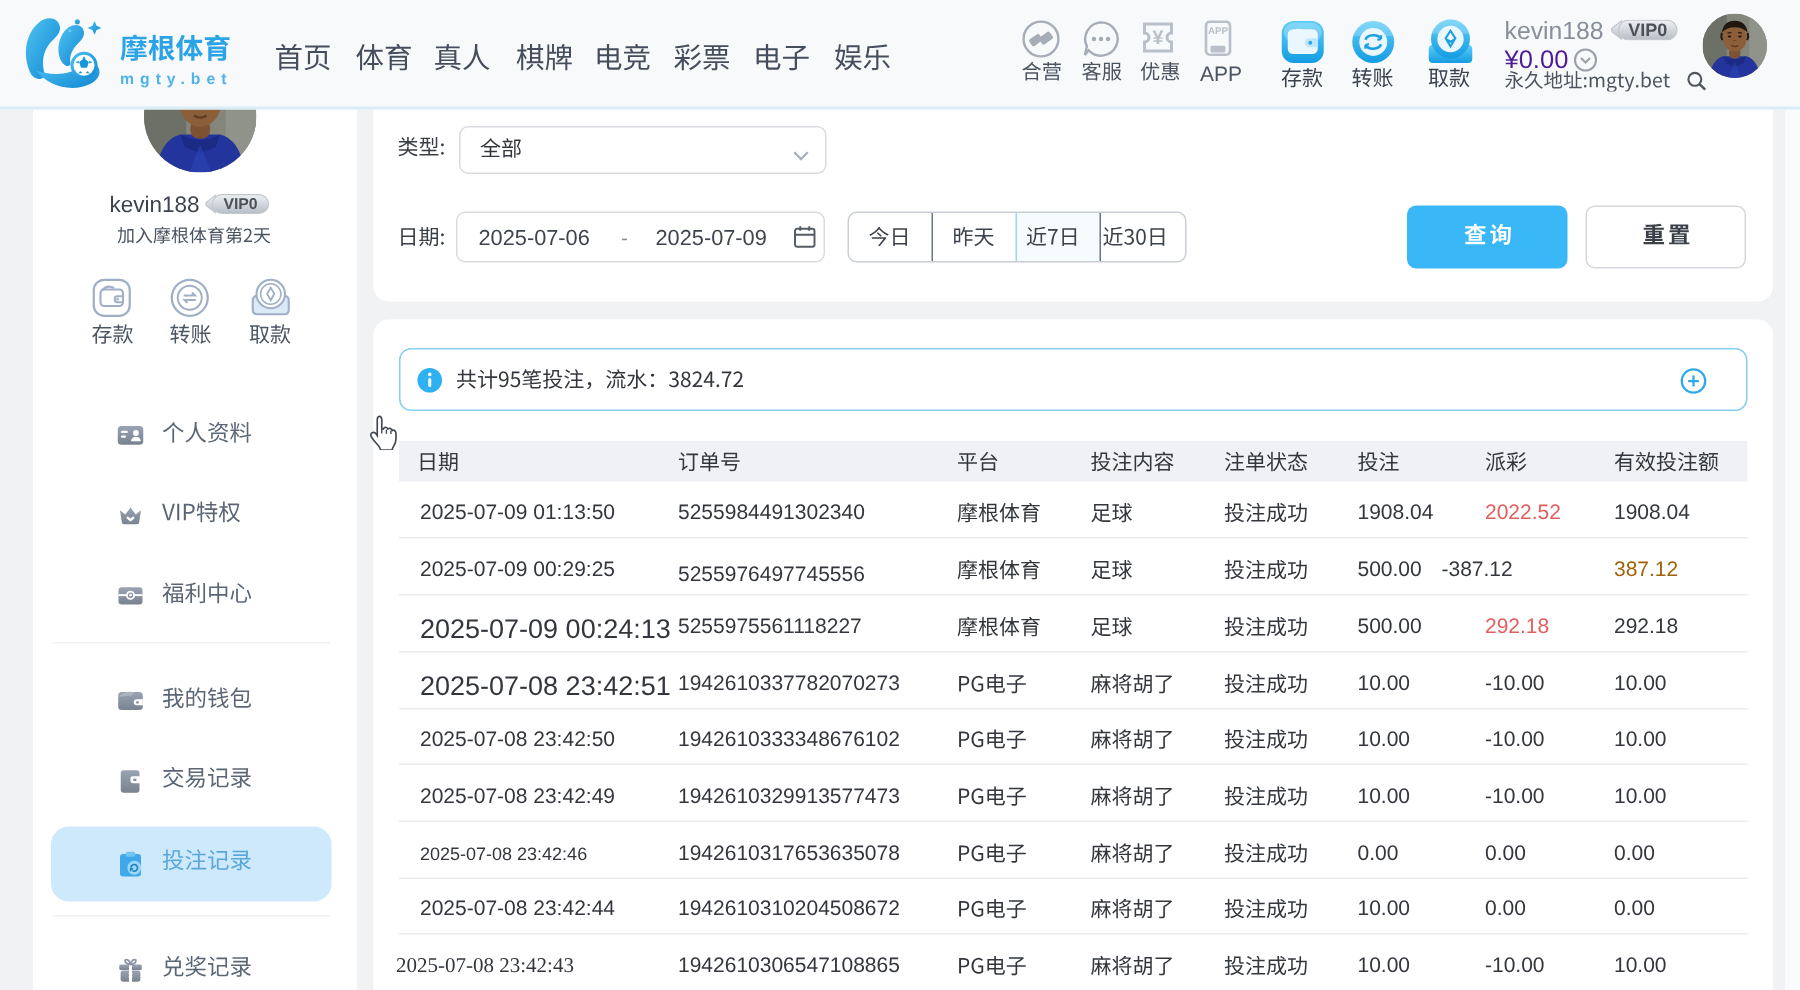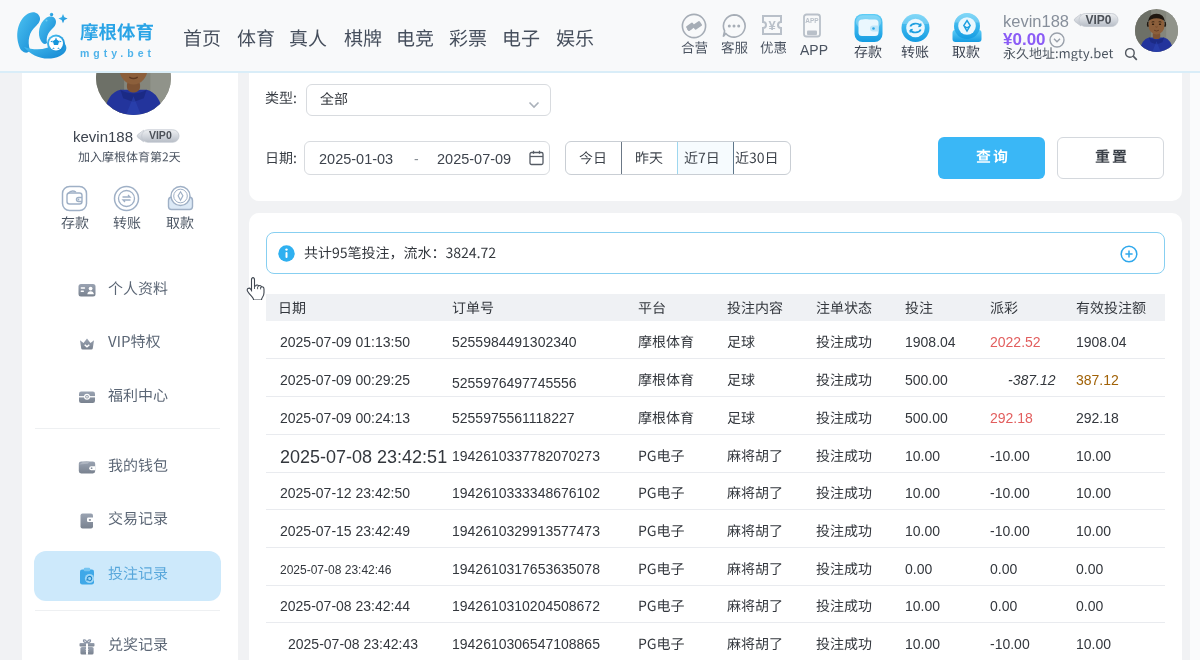--- a/index.html
+++ b/index.html
@@ -366,21 +366,21 @@
         <use href="#g26" x="1000"></use>
       </g>
     </svg>
   </div>
 <div style="position:absolute;left:1003px;top:12px;z-index:21;"><span style="font-size:16.5px;color:#878f9b">kevin188</span></div>
 <div style="position:absolute;left:1071px;top:13px;z-index:21;"><svg width="48" height="14" viewBox="0 0 48 14">
 <path d="M10 1 L4 5.5 a2 2 0 0 0 0 3 L10 13 z" fill="url(#sv)" stroke="#c2c7ce" stroke-width="0.8"></path>
 <rect x="8" y="0.5" width="39" height="13" rx="6.5" fill="url(#sv)" stroke="#c2c7ce" stroke-width="0.8"></rect>
 <text x="27.5" y="10.8" font-size="12" font-weight="bold" fill="#4c5158" text-anchor="middle" font-family="Liberation Sans">VIP0</text>
     </svg></div>
-<div style="position:absolute;left:1003px;top:30px;z-index:21;"><span style="font-size:17px;font-weight:bold;color:#8b5cf6">¥0.00</span></div>
+<div style="position:absolute;left:1003px;top:30px;z-index:21;"><span style="font-size:17px;font-weight:normal;color:#4c1d95">¥0.00</span></div>
 <div style="position:absolute;left:1049px;top:32px;z-index:21;"><svg width="16" height="16" viewBox="0 0 16 16">
       <circle cx="8" cy="8" r="7" fill="none" stroke="#9aa1ab" stroke-width="1.4"></circle>
       <path d="M5 6.7 l3 3 3-3" fill="none" stroke="#9aa1ab" stroke-width="1.4"></path>
     </svg></div>
 <div style="position:absolute;left:1003px;top:47px;z-index:21;">
     <svg class="t" style="vertical-align:top;fill:#4c5560;" width="111" height="14" viewBox="0 0 111 14">
       <g transform="translate(0,11.2) scale(0.01300,-0.01300)">
         <use href="#g30" x="0"></use>
         <use href="#g31" x="1000"></use>
         <use href="#g32" x="2000"></use>
@@ -657,21 +657,21 @@
 <div style="position:absolute;left:265px;top:150.5px;z-index:6;">
     <svg class="t" style="vertical-align:top;fill:#3a3f46;" width="32" height="15" viewBox="0 0 32 15">
       <g transform="translate(0,12.0) scale(0.01400,-0.01400)">
         <use href="#g77" x="0"></use>
         <use href="#g78" x="1000"></use>
         <use href="#g34" x="2000"></use>
       </g>
     </svg>
   </div>
 <div class="ab" style="left:304px;top:141px;width:246px;height:34px;background:#fff;border:1px solid #d8dbdf;border-radius:6px;z-index:6"></div>
-<div style="position:absolute;left:319px;top:150px;z-index:7;"><span style="font-size:14.5px;color:#3e444d">2025-01-03</span></div>
+<div style="position:absolute;left:319px;top:150px;z-index:7;"><span style="font-size:14.5px;color:#3e444d">2025-07-06</span></div>
 <div style="position:absolute;left:414px;top:150px;z-index:7;"><span style="font-size:14px;color:#8a9097">-</span></div>
 <div style="position:absolute;left:437px;top:150px;z-index:7;"><span style="font-size:14.5px;color:#3e444d">2025-07-09</span></div>
 <div style="position:absolute;left:529px;top:150px;z-index:7;"><svg width="15" height="16" viewBox="0 0 15 16">
       <rect x="1" y="2.5" width="13" height="12" rx="1.5" fill="none" stroke="#555b64" stroke-width="1.3"></rect>
 <path d="M1 6.5 h13" stroke="#555b64" stroke-width="1.3"></path>
       <path d="M4.5 0.8 v3 M10.5 0.8 v3" stroke="#555b64" stroke-width="1.3"></path>
     </svg></div>
 <div class="ab" style="left:565px;top:141px;width:226px;height:34px;background:#fff;border:1px solid #c9ced4;border-radius:6px;z-index:6"></div>
 <div class="ab" style="left:621px;top:142px;width:1px;height:32px;background:#6b7886;z-index:7"></div>
 <div class="ab" style="left:677px;top:142px;width:57px;height:32px;border-left:1.5px solid #9ed7ef;border-right:1.5px solid #5d768a;background:#f6fbfe;z-index:7"></div>
@@ -895,24 +895,24 @@
     <svg class="t" style="vertical-align:top;fill:#33373d;" width="56" height="15" viewBox="0 0 56 15">
       <g transform="translate(0,12.0) scale(0.01400,-0.01400)">
         <use href="#g69" x="0"></use>
         <use href="#g70" x="1000"></use>
         <use href="#g115" x="2000"></use>
         <use href="#g116" x="3000"></use>
       </g>
     </svg>
   </div>
 <div style="position:absolute;left:905px;top:371px;z-index:7;"><span style="font-size:14px;color:#33373d">500.00</span></div>
-<div style="position:absolute;left:1008px;top:371px;z-index:7;font-style:italic;"><span style="font-size:14px;color:#33373d">-387.12</span></div>
+<div style="position:absolute;left:961px;top:371px;z-index:7;"><span style="font-size:14px;color:#33373d">-387.12</span></div>
 <div style="position:absolute;left:1076px;top:371px;z-index:7;"><span style="font-size:14px;color:#a16207">387.12</span></div>
 <div class="ab" style="left:266px;top:434px;width:899px;height:1px;background:#e9ebef;z-index:6"></div>
-<div style="position:absolute;left:280px;top:409px;z-index:7;"><span style="font-size:14px;color:#33373d">2025-07-09 00:24:13</span></div>
+<div style="position:absolute;left:280px;top:409px;z-index:7;"><span style="font-size:18px;color:#33373d">2025-07-09 00:24:13</span></div>
 <div style="position:absolute;left:452px;top:409px;z-index:7;"><span style="font-size:14px;color:#33373d">5255975561118227</span></div>
 <div style="position:absolute;left:638px;top:410.5px;z-index:7;">
     <svg class="t" style="vertical-align:top;fill:#33373d;" width="56" height="15" viewBox="0 0 56 15">
       <g transform="translate(0,12.0) scale(0.01400,-0.01400)">
         <use href="#g44" x="0"></use>
         <use href="#g45" x="1000"></use>
         <use href="#g6" x="2000"></use>
         <use href="#g7" x="3000"></use>
       </g>
     </svg>
@@ -968,21 +968,21 @@
         <use href="#g70" x="1000"></use>
         <use href="#g115" x="2000"></use>
         <use href="#g116" x="3000"></use>
       </g>
     </svg>
   </div>
 <div style="position:absolute;left:905px;top:447px;z-index:7;"><span style="font-size:14px;color:#33373d">10.00</span></div>
 <div style="position:absolute;left:990px;top:447px;z-index:7;"><span style="font-size:14px;color:#33373d">-10.00</span></div>
 <div style="position:absolute;left:1076px;top:447px;z-index:7;"><span style="font-size:14px;color:#33373d">10.00</span></div>
 <div class="ab" style="left:266px;top:509px;width:899px;height:1px;background:#e9ebef;z-index:6"></div>
-<div style="position:absolute;left:280px;top:484px;z-index:7;"><span style="font-size:14px;color:#33373d">2025-07-12 23:42:50</span></div>
+<div style="position:absolute;left:280px;top:484px;z-index:7;"><span style="font-size:14px;color:#33373d">2025-07-08 23:42:50</span></div>
 <div style="position:absolute;left:452px;top:484px;z-index:7;"><span style="font-size:14px;color:#33373d">1942610333348676102</span></div>
 <div style="position:absolute;left:638px;top:485.5px;z-index:7;">
     <svg class="t" style="vertical-align:top;fill:#33373d;" width="47" height="15" viewBox="0 0 47 15">
       <g transform="translate(0,12.0) scale(0.01400,-0.01400)">
         <use href="#g54" x="0"></use>
         <use href="#g117" x="633"></use>
         <use href="#g12" x="1322"></use>
         <use href="#g16" x="2322"></use>
       </g>
     </svg>
@@ -1004,21 +1004,21 @@
         <use href="#g70" x="1000"></use>
         <use href="#g115" x="2000"></use>
         <use href="#g116" x="3000"></use>
       </g>
     </svg>
   </div>
 <div style="position:absolute;left:905px;top:484px;z-index:7;"><span style="font-size:14px;color:#33373d">10.00</span></div>
 <div style="position:absolute;left:990px;top:484px;z-index:7;"><span style="font-size:14px;color:#33373d">-10.00</span></div>
 <div style="position:absolute;left:1076px;top:484px;z-index:7;"><span style="font-size:14px;color:#33373d">10.00</span></div>
 <div class="ab" style="left:266px;top:547px;width:899px;height:1px;background:#e9ebef;z-index:6"></div>
-<div style="position:absolute;left:280px;top:522px;z-index:7;"><span style="font-size:14px;color:#33373d">2025-07-15 23:42:49</span></div>
+<div style="position:absolute;left:280px;top:522px;z-index:7;"><span style="font-size:14px;color:#33373d">2025-07-08 23:42:49</span></div>
 <div style="position:absolute;left:452px;top:522px;z-index:7;"><span style="font-size:14px;color:#33373d">1942610329913577473</span></div>
 <div style="position:absolute;left:638px;top:523.5px;z-index:7;">
     <svg class="t" style="vertical-align:top;fill:#33373d;" width="47" height="15" viewBox="0 0 47 15">
       <g transform="translate(0,12.0) scale(0.01400,-0.01400)">
         <use href="#g54" x="0"></use>
         <use href="#g117" x="633"></use>
         <use href="#g12" x="1322"></use>
         <use href="#g16" x="2322"></use>
       </g>
     </svg>
@@ -1111,21 +1111,21 @@
         <use href="#g69" x="0"></use>
         <use href="#g70" x="1000"></use>
         <use href="#g115" x="2000"></use>
         <use href="#g116" x="3000"></use>
       </g>
     </svg>
   </div>
 <div style="position:absolute;left:905px;top:597px;z-index:7;"><span style="font-size:14px;color:#33373d">10.00</span></div>
 <div style="position:absolute;left:990px;top:597px;z-index:7;"><span style="font-size:14px;color:#33373d">0.00</span></div>
 <div style="position:absolute;left:1076px;top:597px;z-index:7;"><span style="font-size:14px;color:#33373d">0.00</span></div>
-<div style="position:absolute;left:288px;top:635px;z-index:7;"><span style="font-size:14px;color:#33373d">2025-07-08 23:42:43</span></div>
+<div style="position:absolute;left:264px;top:635px;z-index:7;font-family:Liberation Serif, serif;"><span style="font-size:14px;color:#33373d">2025-07-08 23:42:43</span></div>
 <div style="position:absolute;left:452px;top:635px;z-index:7;"><span style="font-size:14px;color:#33373d">1942610306547108865</span></div>
 <div style="position:absolute;left:638px;top:636.5px;z-index:7;">
     <svg class="t" style="vertical-align:top;fill:#33373d;" width="47" height="15" viewBox="0 0 47 15">
       <g transform="translate(0,12.0) scale(0.01400,-0.01400)">
         <use href="#g54" x="0"></use>
         <use href="#g117" x="633"></use>
         <use href="#g12" x="1322"></use>
         <use href="#g16" x="2322"></use>
       </g>
     </svg>

